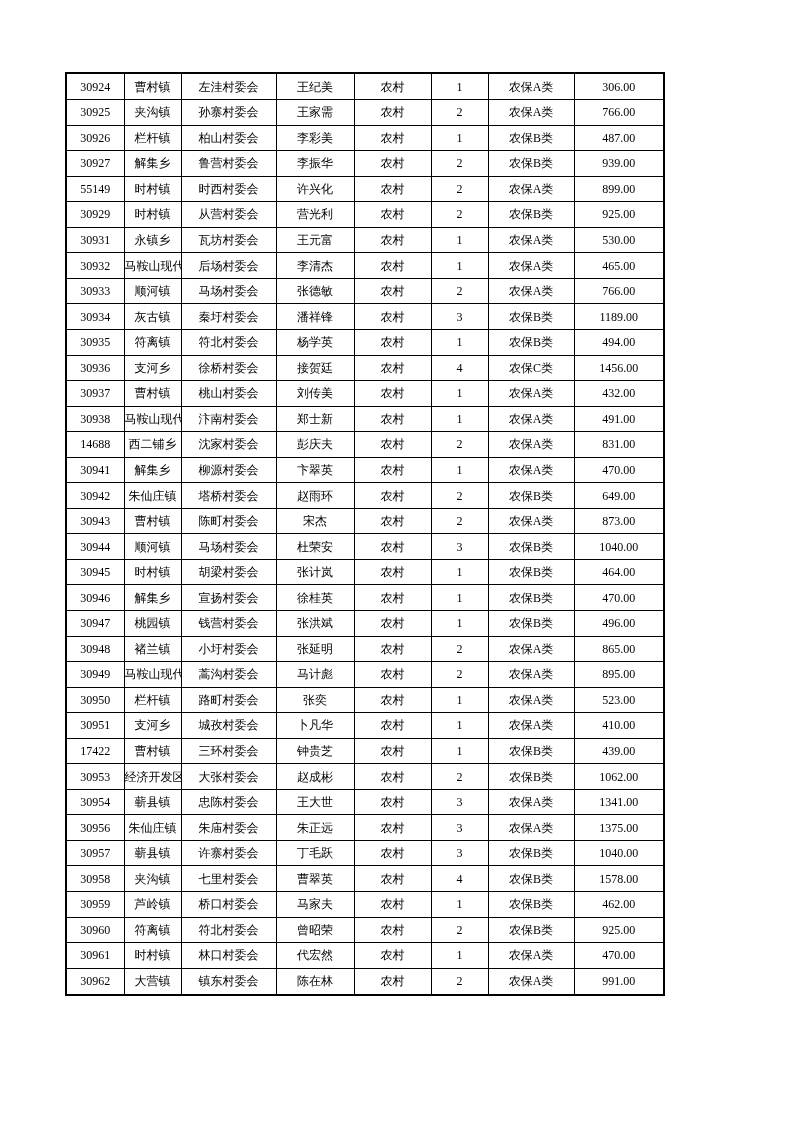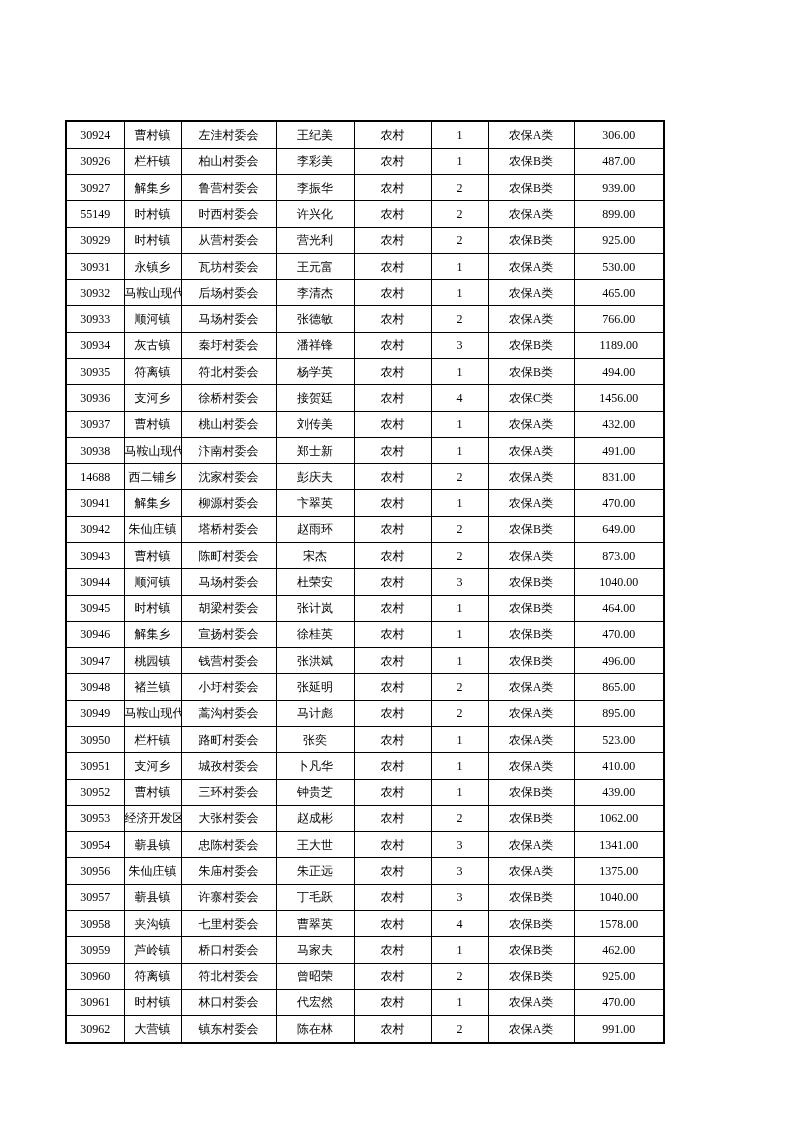--- a/index.html
+++ b/index.html
@@ -24,21 +24,20 @@
   table.roster {
     position: absolute;
     left: 65px;
     top: 72px;
     width: 598px;
     height: 924px;
     border-collapse: collapse;
     table-layout: fixed;
     border: 2px solid #000000;
     background: #ffffff;
-    margin-top: 48px;
   }
   table.roster td {
     border: 1px solid #000000;
     padding: 0;
     font-size: 12px;
     line-height: 1;
     text-align: center;
     vertical-align: middle;
     overflow: hidden;
   }
@@ -86,20 +85,46 @@
           </td>
           <td>
             <div class="cellclip">农保A类</div>
           </td>
           <td>
             <div class="cellclip">306.00</div>
           </td>
         </tr>
         <tr>
           <td>
+            <div class="cellclip">30925</div>
+          </td>
+          <td>
+            <div class="cellclip">夹沟镇</div>
+          </td>
+          <td>
+            <div class="cellclip">孙寨村委会</div>
+          </td>
+          <td>
+            <div class="cellclip">王家需</div>
+          </td>
+          <td>
+            <div class="cellclip">农村</div>
+          </td>
+          <td>
+            <div class="cellclip">2</div>
+          </td>
+          <td>
+            <div class="cellclip">农保A类</div>
+          </td>
+          <td>
+            <div class="cellclip">766.00</div>
+          </td>
+        </tr>
+        <tr>
+          <td>
             <div class="cellclip">30926</div>
           </td>
           <td>
             <div class="cellclip">栏杆镇</div>
           </td>
           <td>
             <div class="cellclip">柏山村委会</div>
           </td>
           <td>
             <div class="cellclip">李彩美</div>
@@ -710,21 +735,21 @@
           </td>
           <td>
             <div class="cellclip">农保A类</div>
           </td>
           <td>
             <div class="cellclip">410.00</div>
           </td>
         </tr>
         <tr>
           <td>
-            <div class="cellclip">30952</div>
+            <div class="cellclip">17422</div>
           </td>
           <td>
             <div class="cellclip">曹村镇</div>
           </td>
           <td>
             <div class="cellclip">三环村委会</div>
           </td>
           <td>
             <div class="cellclip">钟贵芝</div>
           </td>

